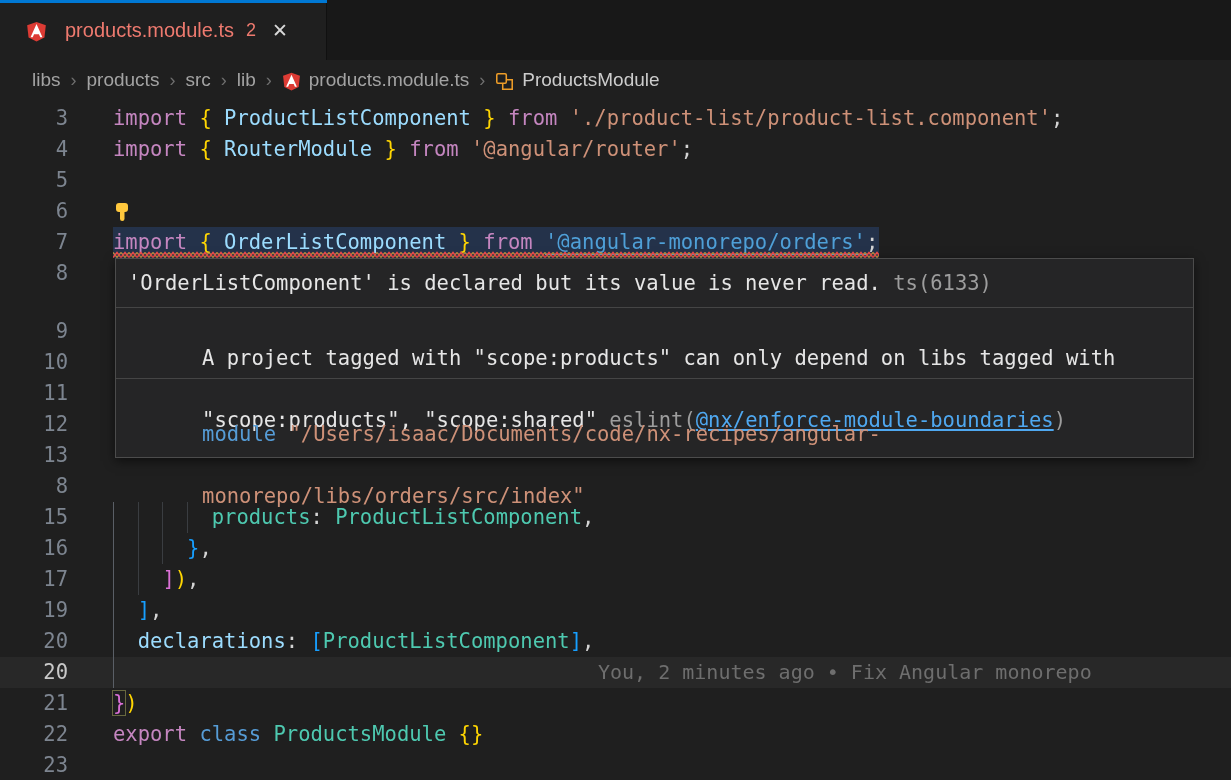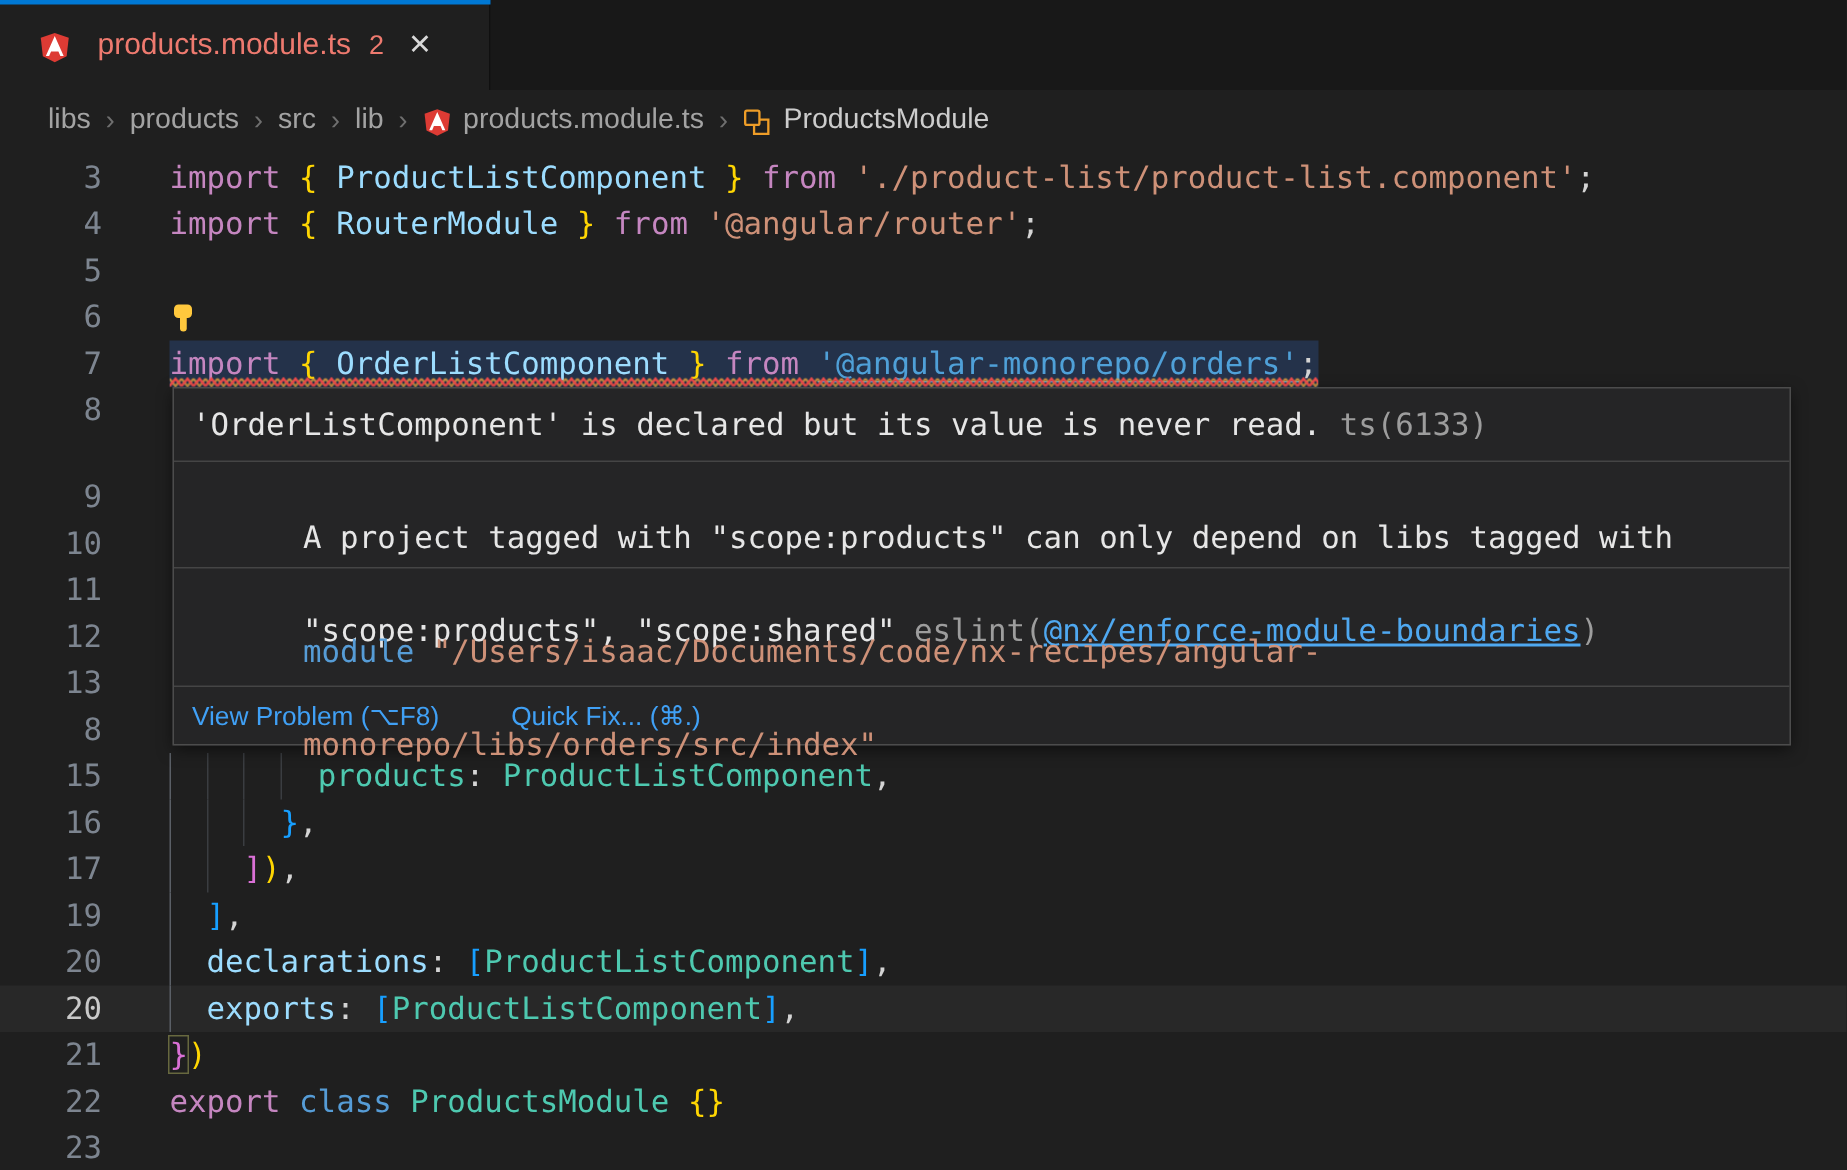--- a/index.html
+++ b/index.html
@@ -193,21 +193,21 @@
         <span class="code-text"><span>  </span><span style="color: rgb(23, 159, 255);">]</span><span style="color: rgb(212, 212, 212);">,</span></span>
       </div>
       <div class="code-row" style="top: 526px;">
         <div class="guide active" style="left: 113px;"></div>
         <div class="gutter-num">20</div>
         <span class="code-text"><span>  </span><span style="color: rgb(156, 220, 254);">declarations</span><span style="color: rgb(212, 212, 212);">:</span><span> </span><span style="color: rgb(23, 159, 255);">[</span><span style="color: rgb(78, 201, 176);">ProductListComponent</span><span style="color: rgb(23, 159, 255);">]</span><span style="color: rgb(212, 212, 212);">,</span></span>
       </div>
       <div class="code-row current" style="top: 557px;">
         <div class="guide active" style="left: 113px;"></div>
         <div class="gutter-num">20</div>
-        <span class="code-text"><span>  </span><span style="color: rgb(156, 220, 254);">exports</span><span style="color: rgb(212, 212, 212);">:</span><span> </span><span style="color: rgb(23, 159, 255);">[</span><span style="color: rgb(78, 201, 176);">ProductListComponent</span><span style="color: rgb(23, 159, 255);">]</span><span style="color: rgb(212, 212, 212);">,</span></span>
+        <span class="blame">You, 2 minutes ago • Fix Angular monorepo</span>
       </div>
       <div class="code-row" style="top: 588px;">
         <div class="gutter-num">21</div>
         <span class="code-text"><span class="tok-box" style="color: rgb(218, 112, 214);">}</span><span style="color: rgb(255, 214, 2);">)</span></span>
       </div>
       <div class="code-row" style="top: 619px;">
         <div class="gutter-num">22</div>
         <span class="code-text"><span style="color: rgb(197, 134, 192);">export</span><span> </span><span style="color: rgb(86, 156, 214);">class</span><span> </span><span style="color: rgb(78, 201, 176);">ProductsModule</span><span> </span><span style="color: rgb(255, 214, 2);">{}</span></span>
       </div>
       <div class="code-row" style="top: 650px;">
@@ -223,18 +223,14 @@
     <div class="hv-div"></div>
     <div class="hv-sec hv-sec2">
       <span>A project tagged with "scope:products" can only depend on libs tagged with</span><br>
       <span>"scope:products", "scope:shared" </span><span class="hv-dim">eslint(</span><span class="hv-link">@nx/enforce-module-boundaries</span><span class="hv-dim">)</span>
     </div>
     <div class="hv-div"></div>
     <div class="hv-sec hv-sec3">
       <span class="hv-kw">module</span><span class="hv-str"> "/Users/isaac/Documents/code/nx-recipes/angular-</span><br>
       <span class="hv-str">monorepo/libs/orders/src/index"</span>
     </div>
-    <div class="hv-footer">
-      <span class="hv-action">View Problem (⌥F8)</span>
-      <span class="hv-action">Quick Fix... (⌘.)</span>
-    </div>
   </div>
 </div>
 
 </body></html>

